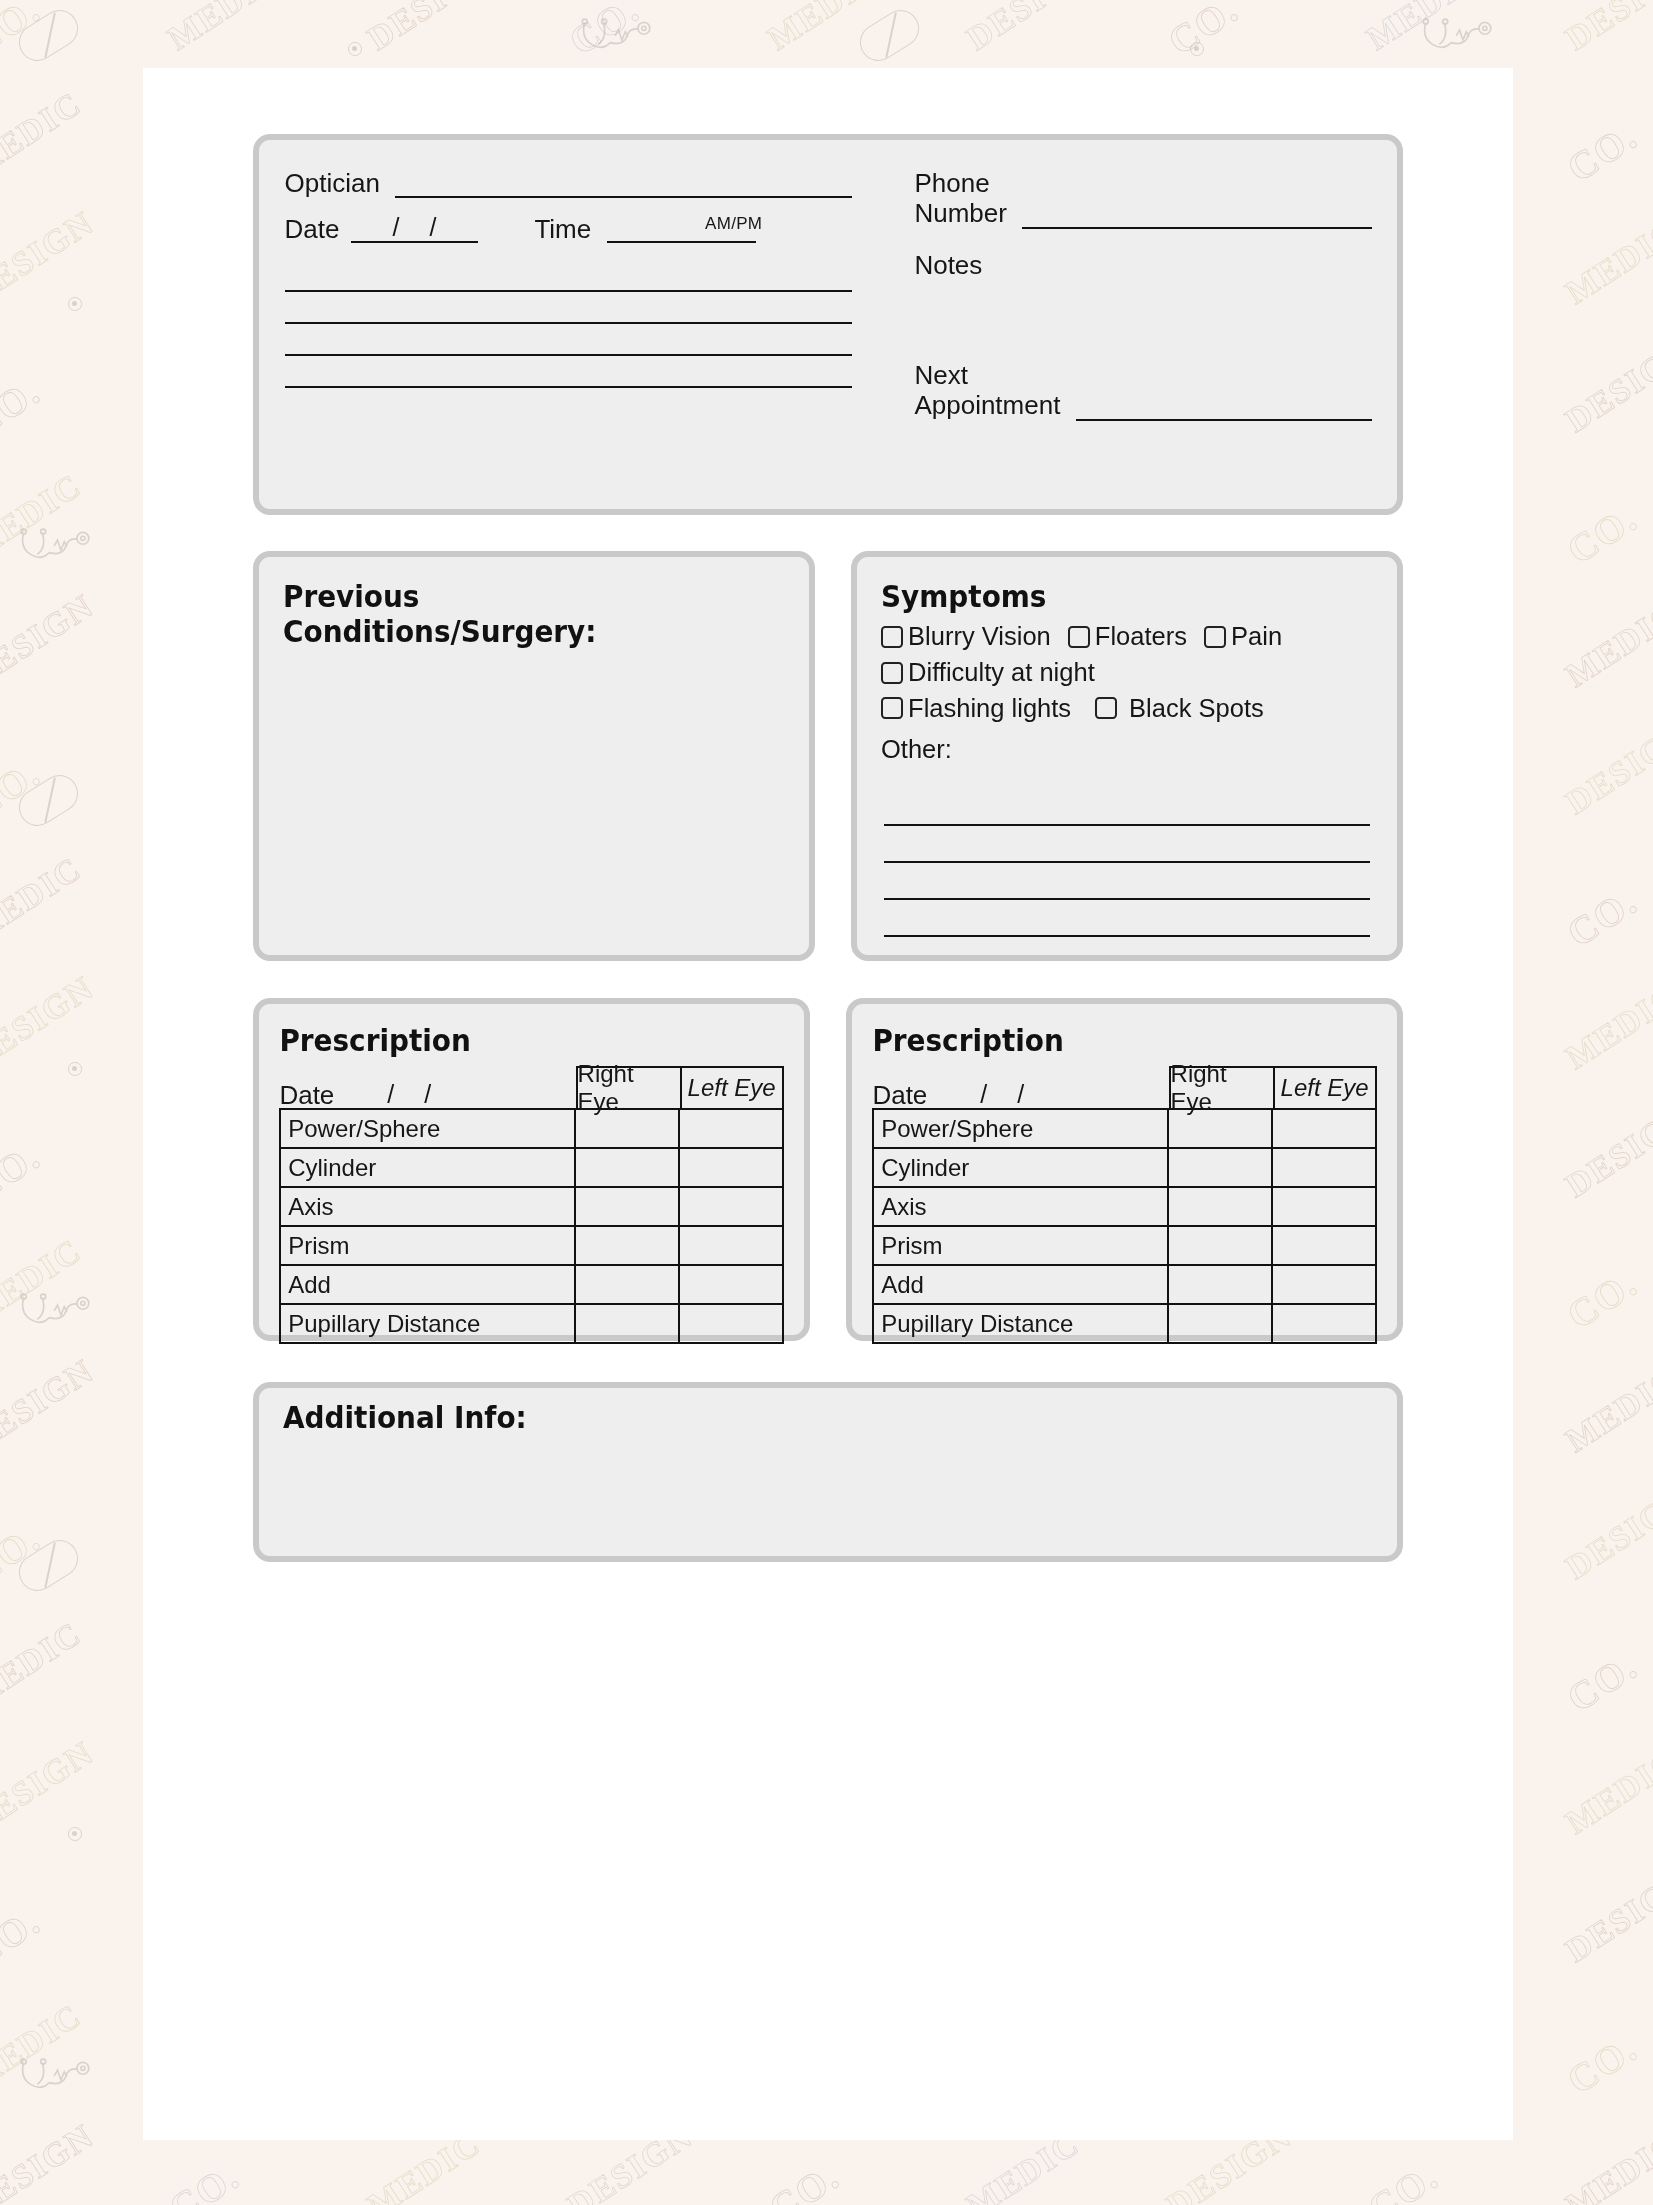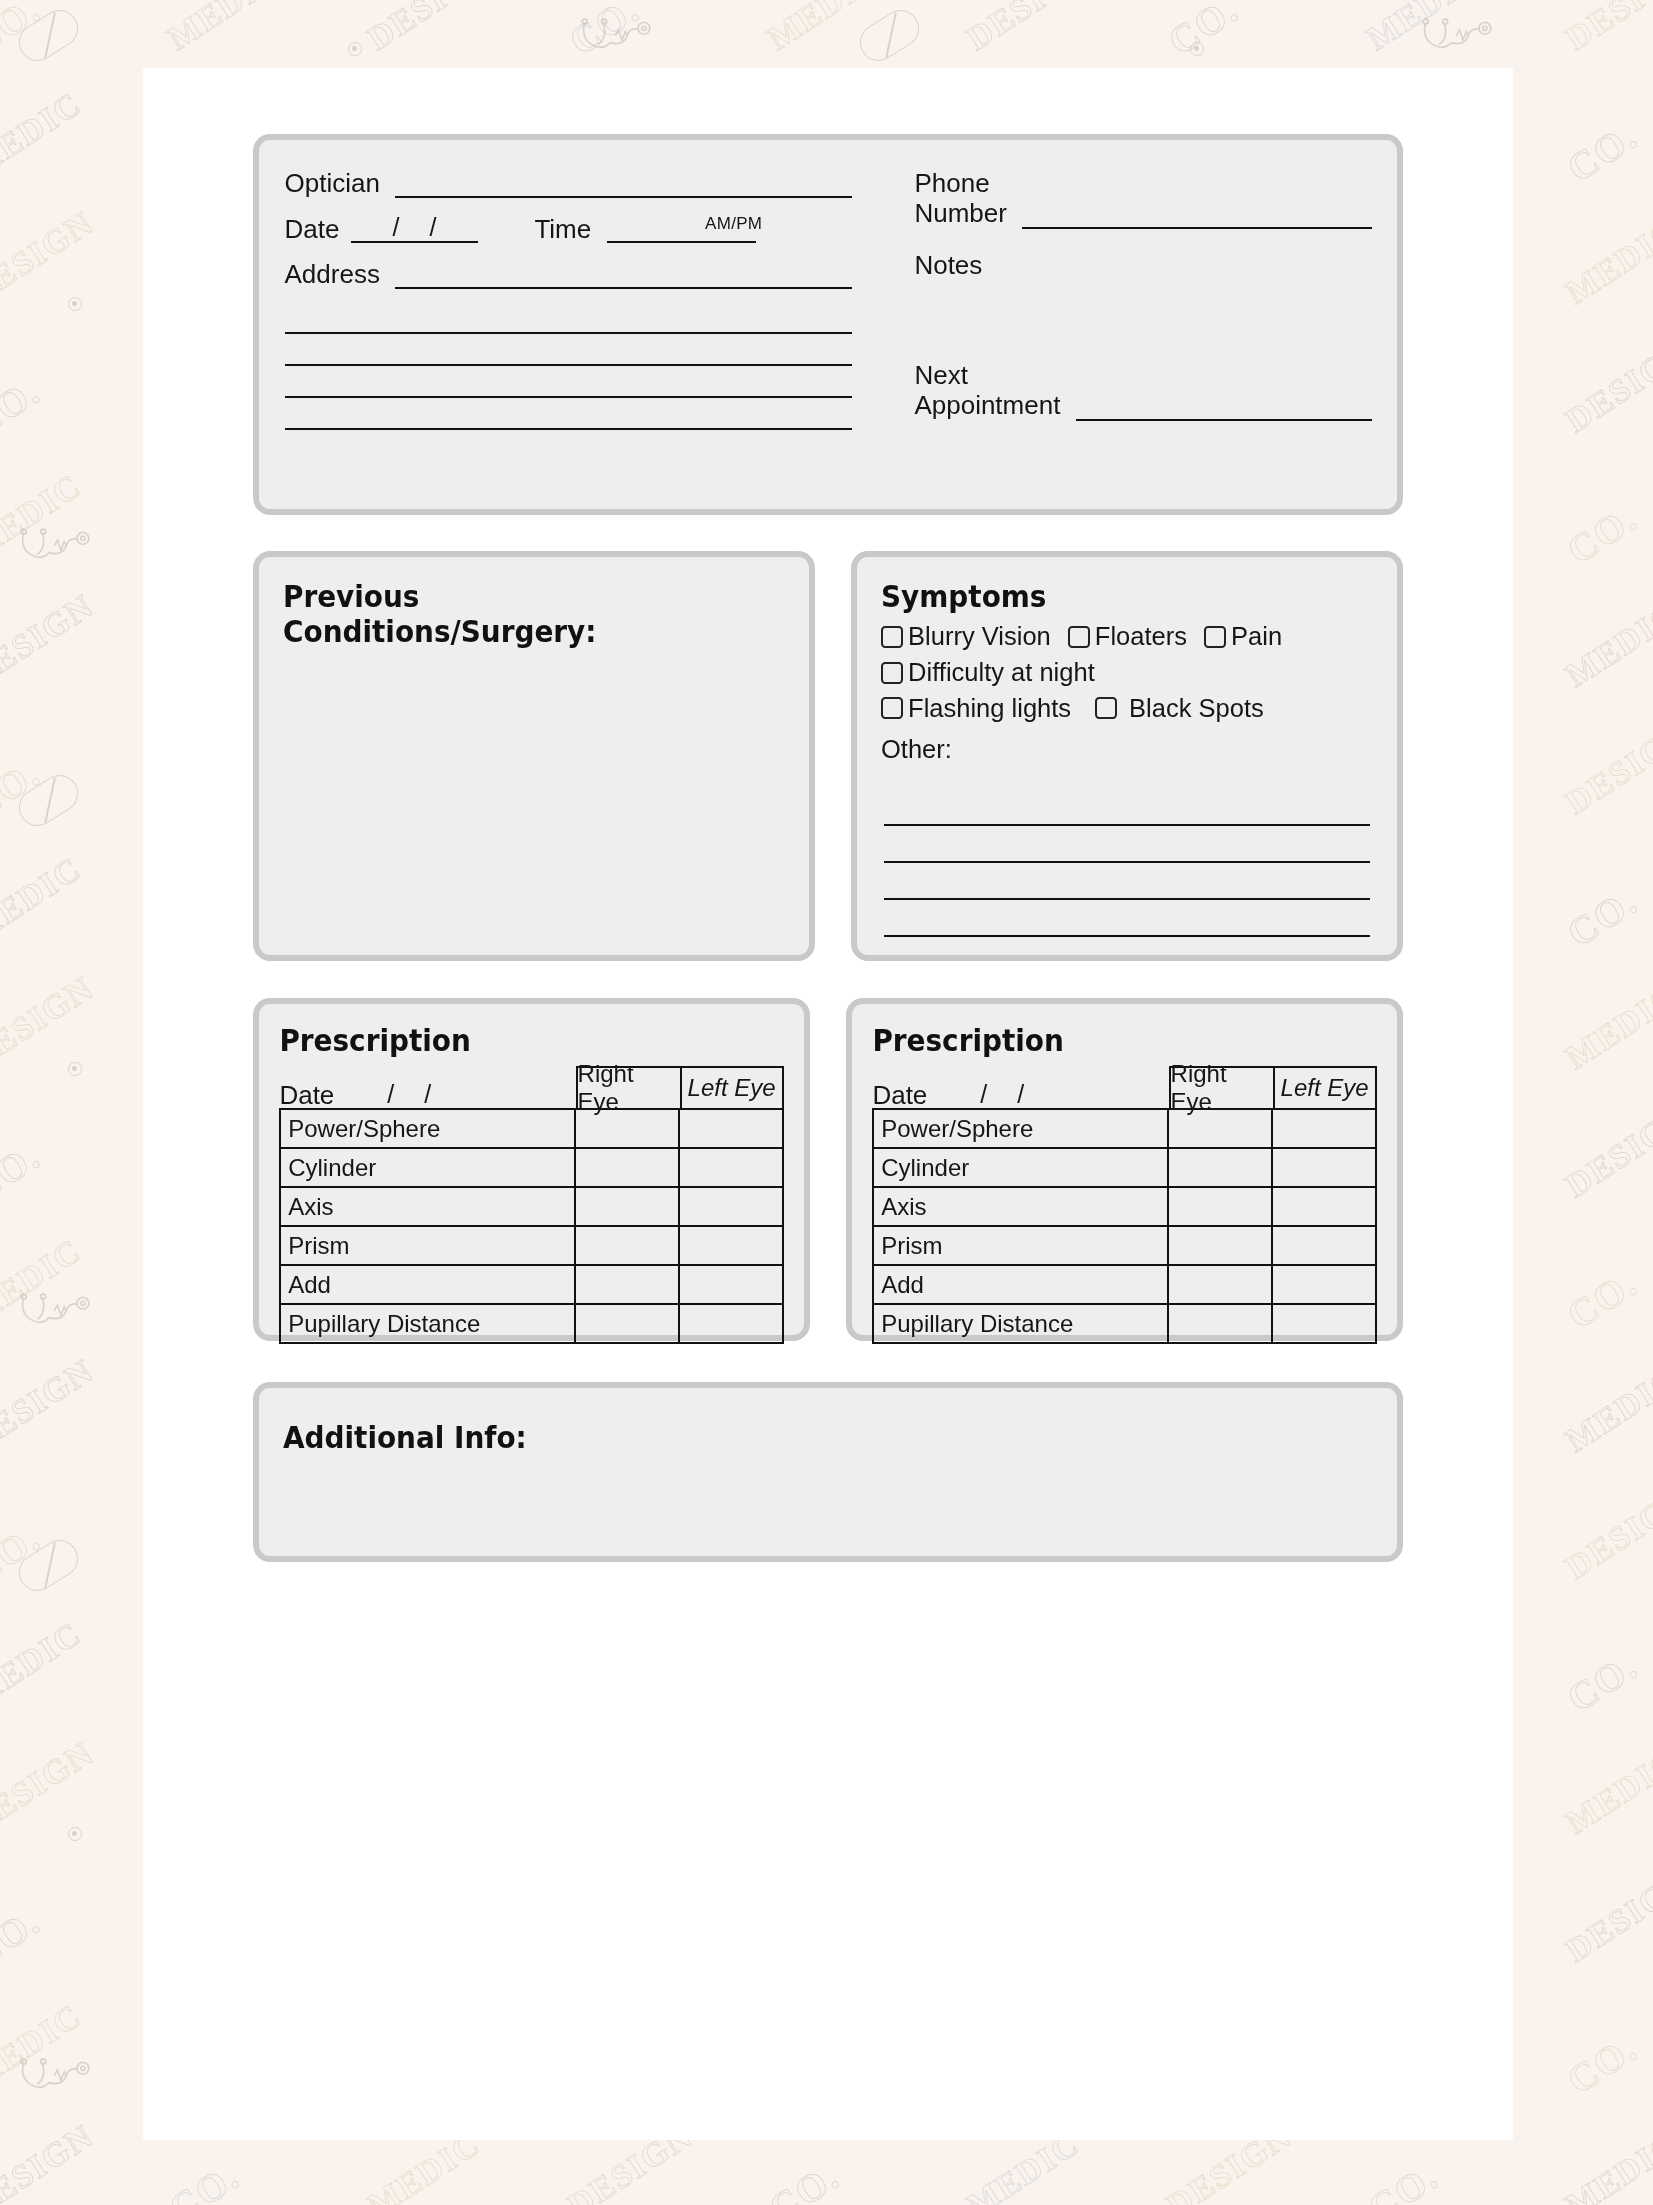--- a/index.html
+++ b/index.html
@@ -280,21 +280,21 @@
     font-size: 24px;
     color: #161616;
     padding: 0 6.8px;
   }
   table.rx-table td.rx-cell { width: 104px; padding: 0; }
 
   
   #addinfo-card {
     margin-top: 41px;
     height: 180px;
-    padding: 32px 24px;
+    padding: 12px 24px;
   }
 </style>
 </head>
 <body>
 
 <div id="watermark-layer">
     <div class="wm-word c4" style="left: -38px; top: 25.5px; font-size: 39px; transform: rotate(-33deg);">CO.</div>
     <div class="wm-word c1" style="left: 161px; top: 25.5px; font-size: 34px; transform: rotate(-33deg);">MEDIC</div>
     <div class="wm-word c2" style="left: 361px; top: 25.5px; font-size: 34px; transform: rotate(-33deg);">DESIGN</div>
     <div class="wm-word c3" style="left: 561px; top: 25.5px; font-size: 39px; transform: rotate(-33deg);">CO.</div>
@@ -692,24 +692,20 @@
           <span class="date-rule">
             <span class="s1">/</span>
             <span class="s2">/</span>
           </span>
           <span class="fld-label" style="margin-left:56px;">Time</span>
           <span class="time-rule">
             <span class="ampm">AM/PM</span>
           </span>
         </div>
 
-        <div class="fld-row" style="margin-bottom:0;">
-          <span class="fld-label">Address</span>
-          <span class="rule"></span>
-        </div>
 
         <div class="addr-lines">
           <div class="ln"></div>
           <div class="ln"></div>
           <div class="ln"></div>
           <div class="ln"></div>
         </div>
 
       </div>
 

